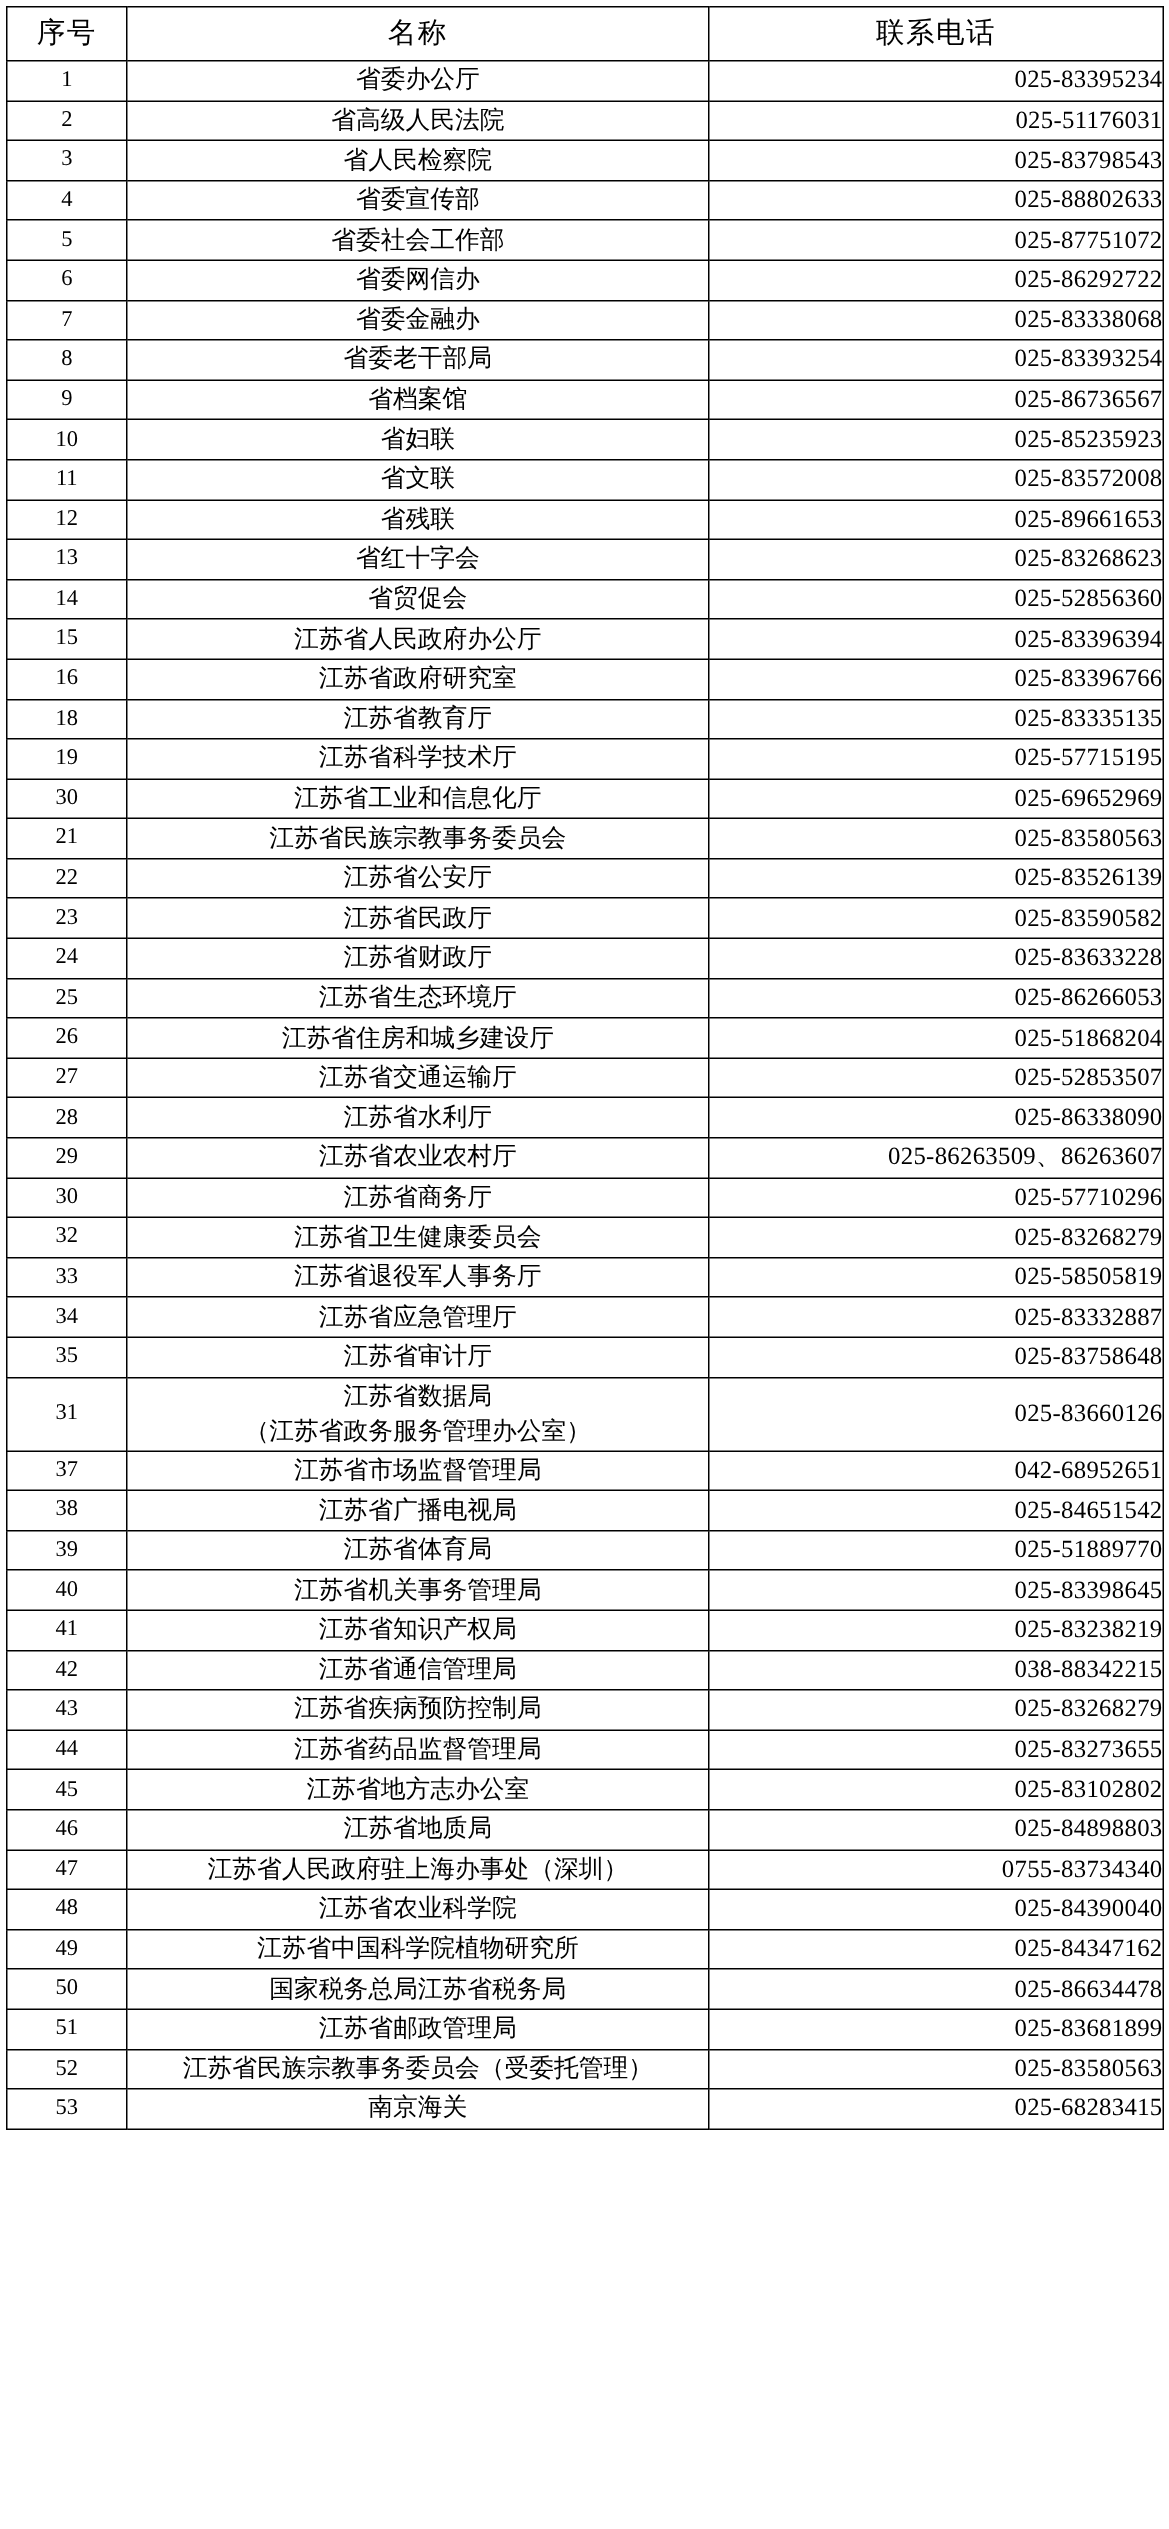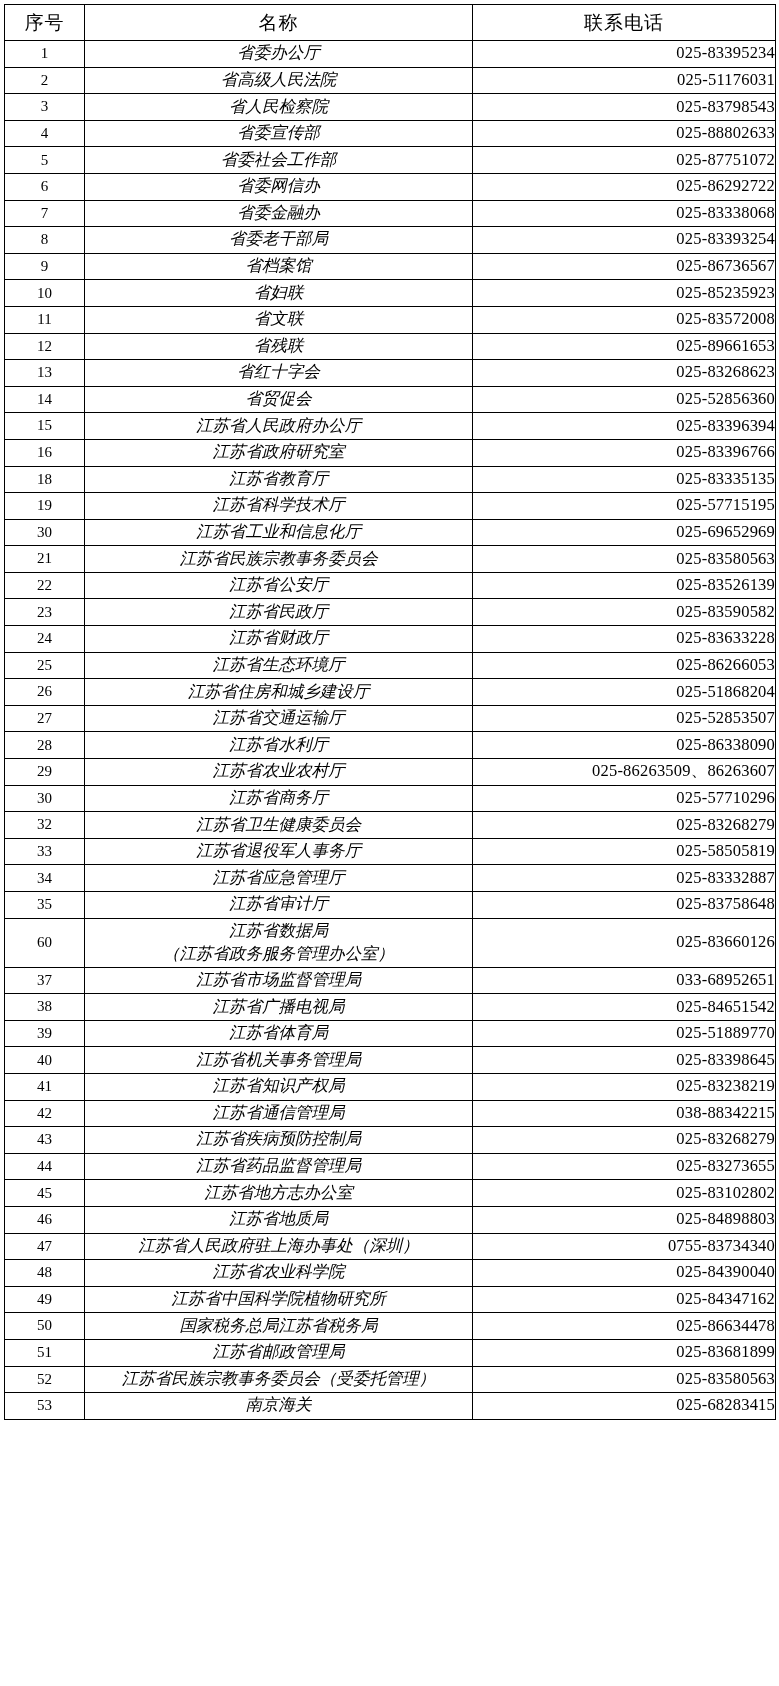--- a/index.html
+++ b/index.html
@@ -43,21 +43,20 @@
   tbody td {
     height: 25.6px;
     font-size: 16px;
   }
   tbody td.idx {
     font-size: 15px;
     font-family: "Liberation Serif", serif;
   }
   tbody td.name {
     font-size: 16.5px;
-    font-style: italic;
   }
   tbody td.phone {
     font-size: 16.5px;
     letter-spacing: 0.2px;
     text-align: right;
   }
   tbody tr.tall td {
     height: 48px;
   }
   .two-line {
@@ -242,31 +241,31 @@
           <td class="idx">34</td>
           <td class="name">江苏省应急管理厅</td>
           <td class="phone">025-83332887</td>
         </tr>
         <tr>
           <td class="idx">35</td>
           <td class="name">江苏省审计厅</td>
           <td class="phone">025-83758648</td>
         </tr>
         <tr class="tall">
-          <td class="idx">60</td>
+          <td class="idx">31</td>
           <td class="name">
             <span class="two-line">江苏省数据局</span>
             <span class="two-line">（江苏省政务服务管理办公室）</span>
           </td>
           <td class="phone">025-83660126</td>
         </tr>
         <tr>
           <td class="idx">37</td>
           <td class="name">江苏省市场监督管理局</td>
-          <td class="phone">033-68952651</td>
+          <td class="phone">042-68952651</td>
         </tr>
         <tr>
           <td class="idx">38</td>
           <td class="name">江苏省广播电视局</td>
           <td class="phone">025-84651542</td>
         </tr>
         <tr>
           <td class="idx">39</td>
           <td class="name">江苏省体育局</td>
           <td class="phone">025-51889770</td>

